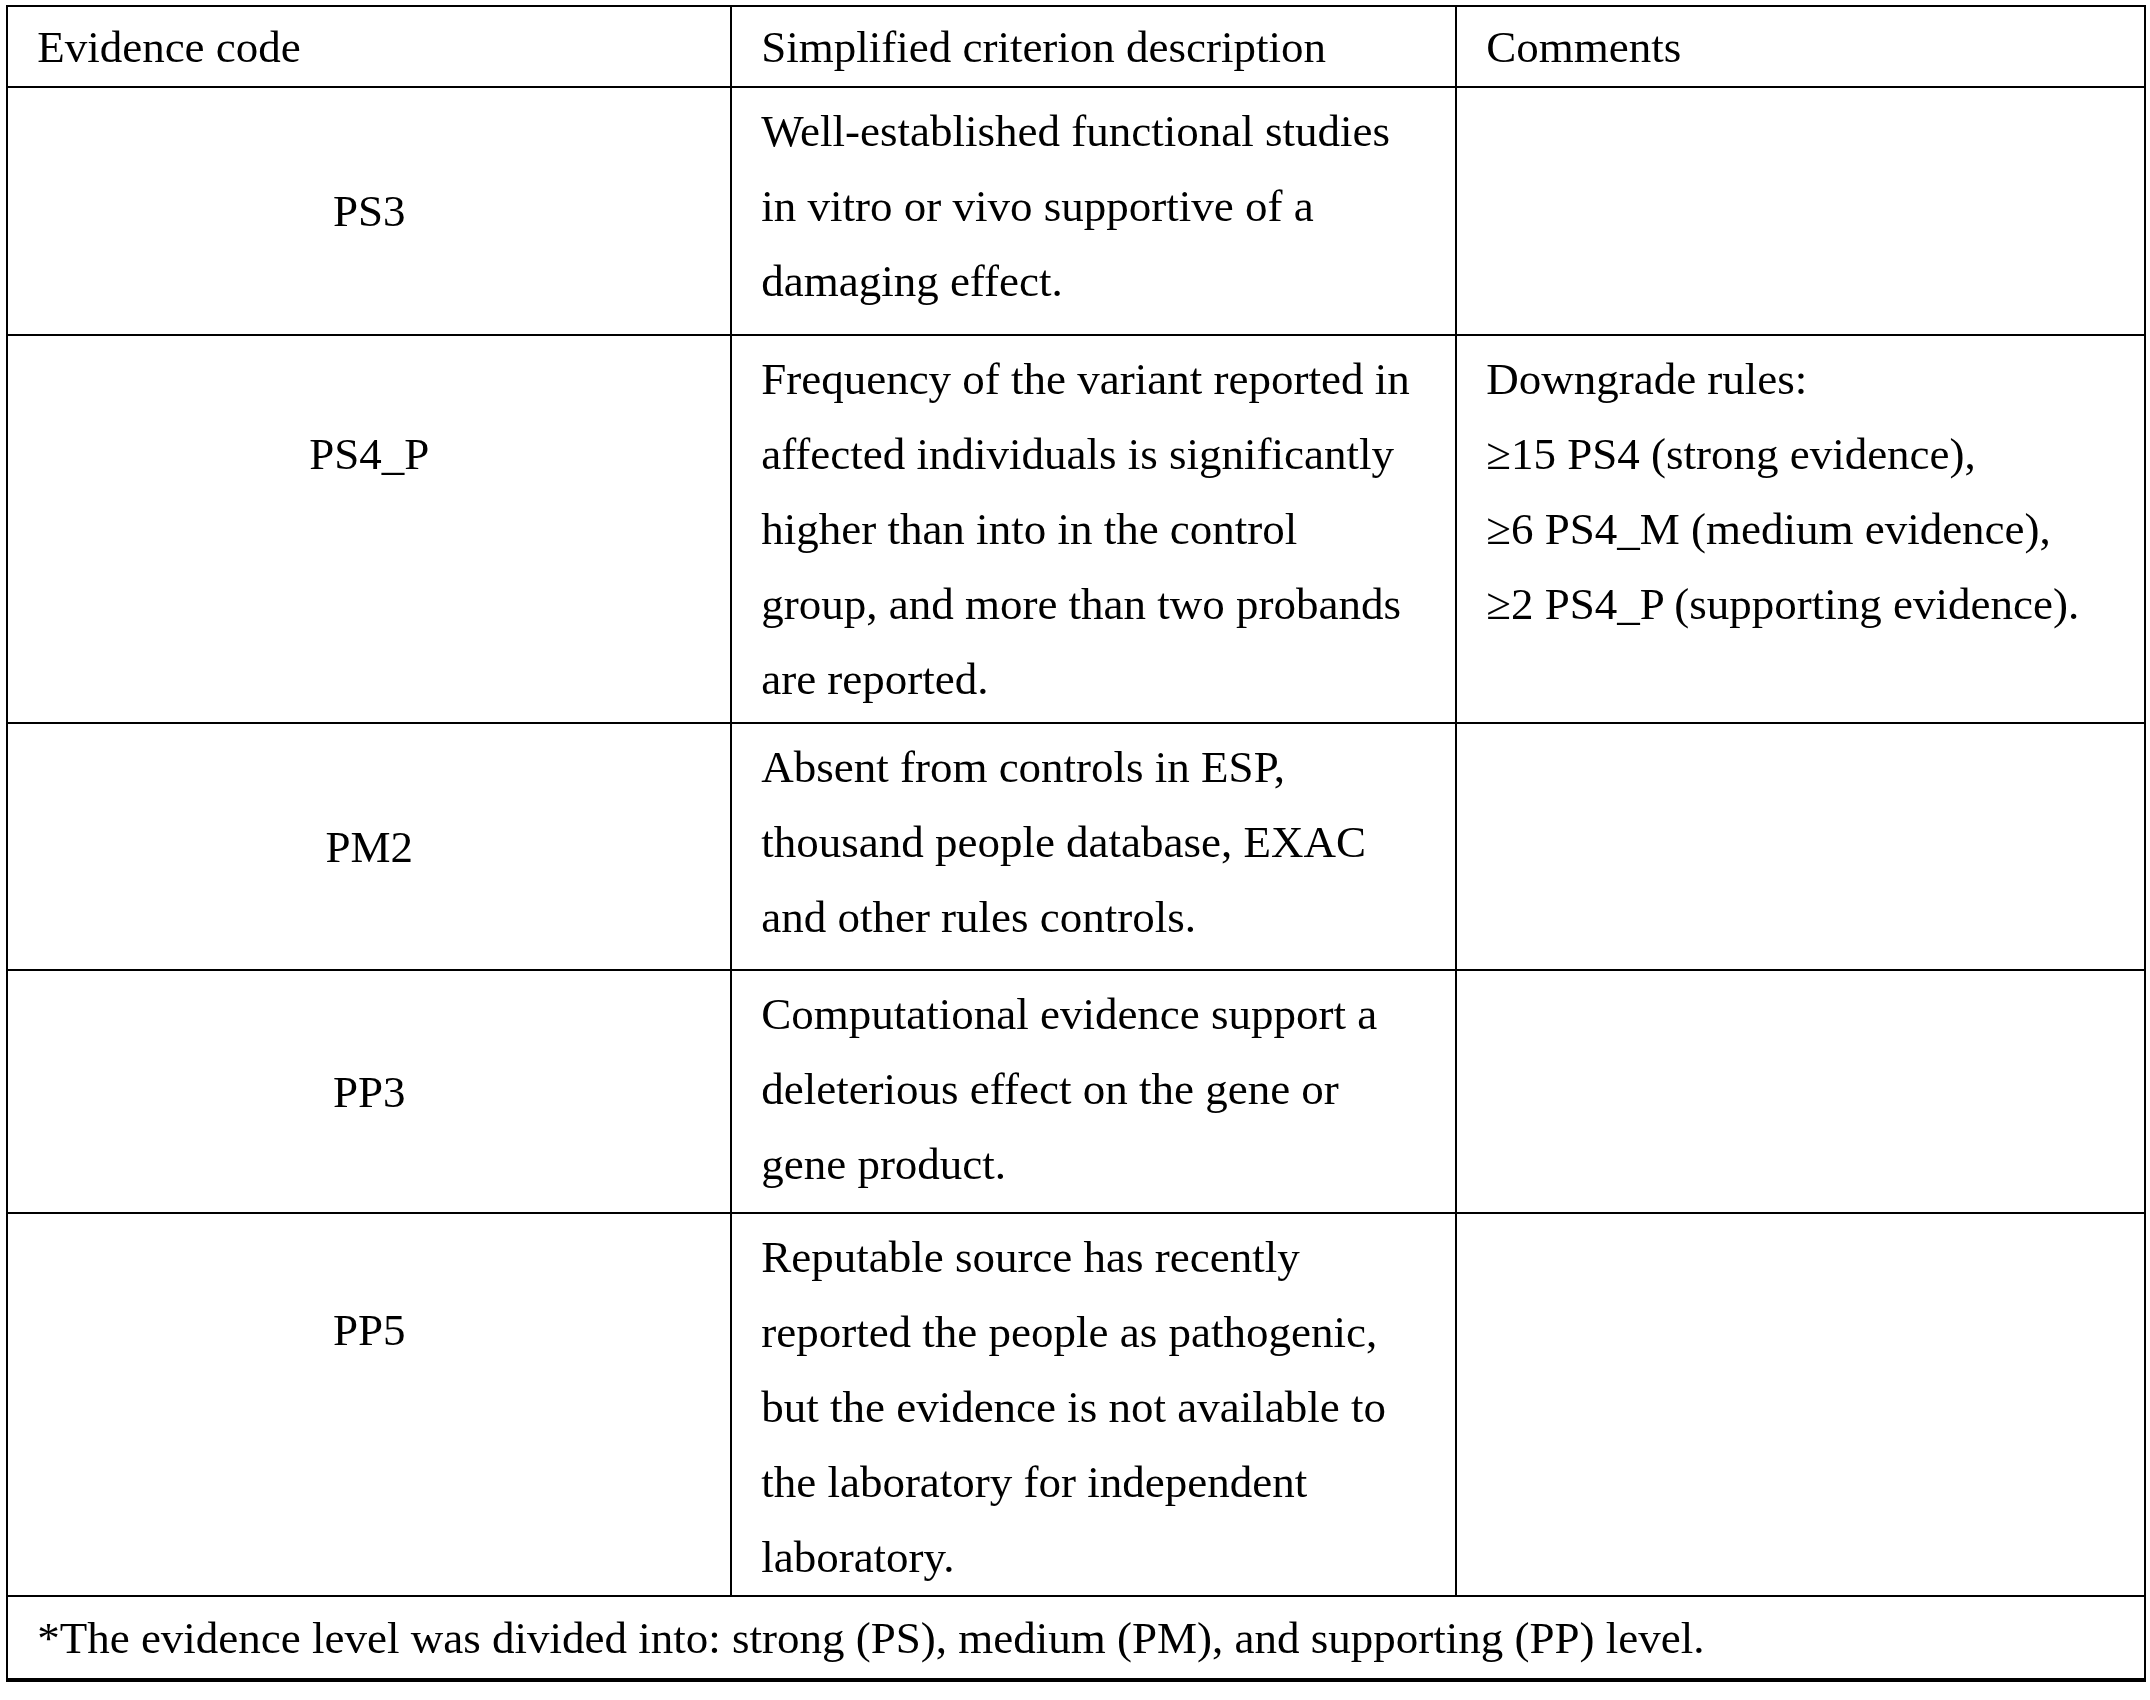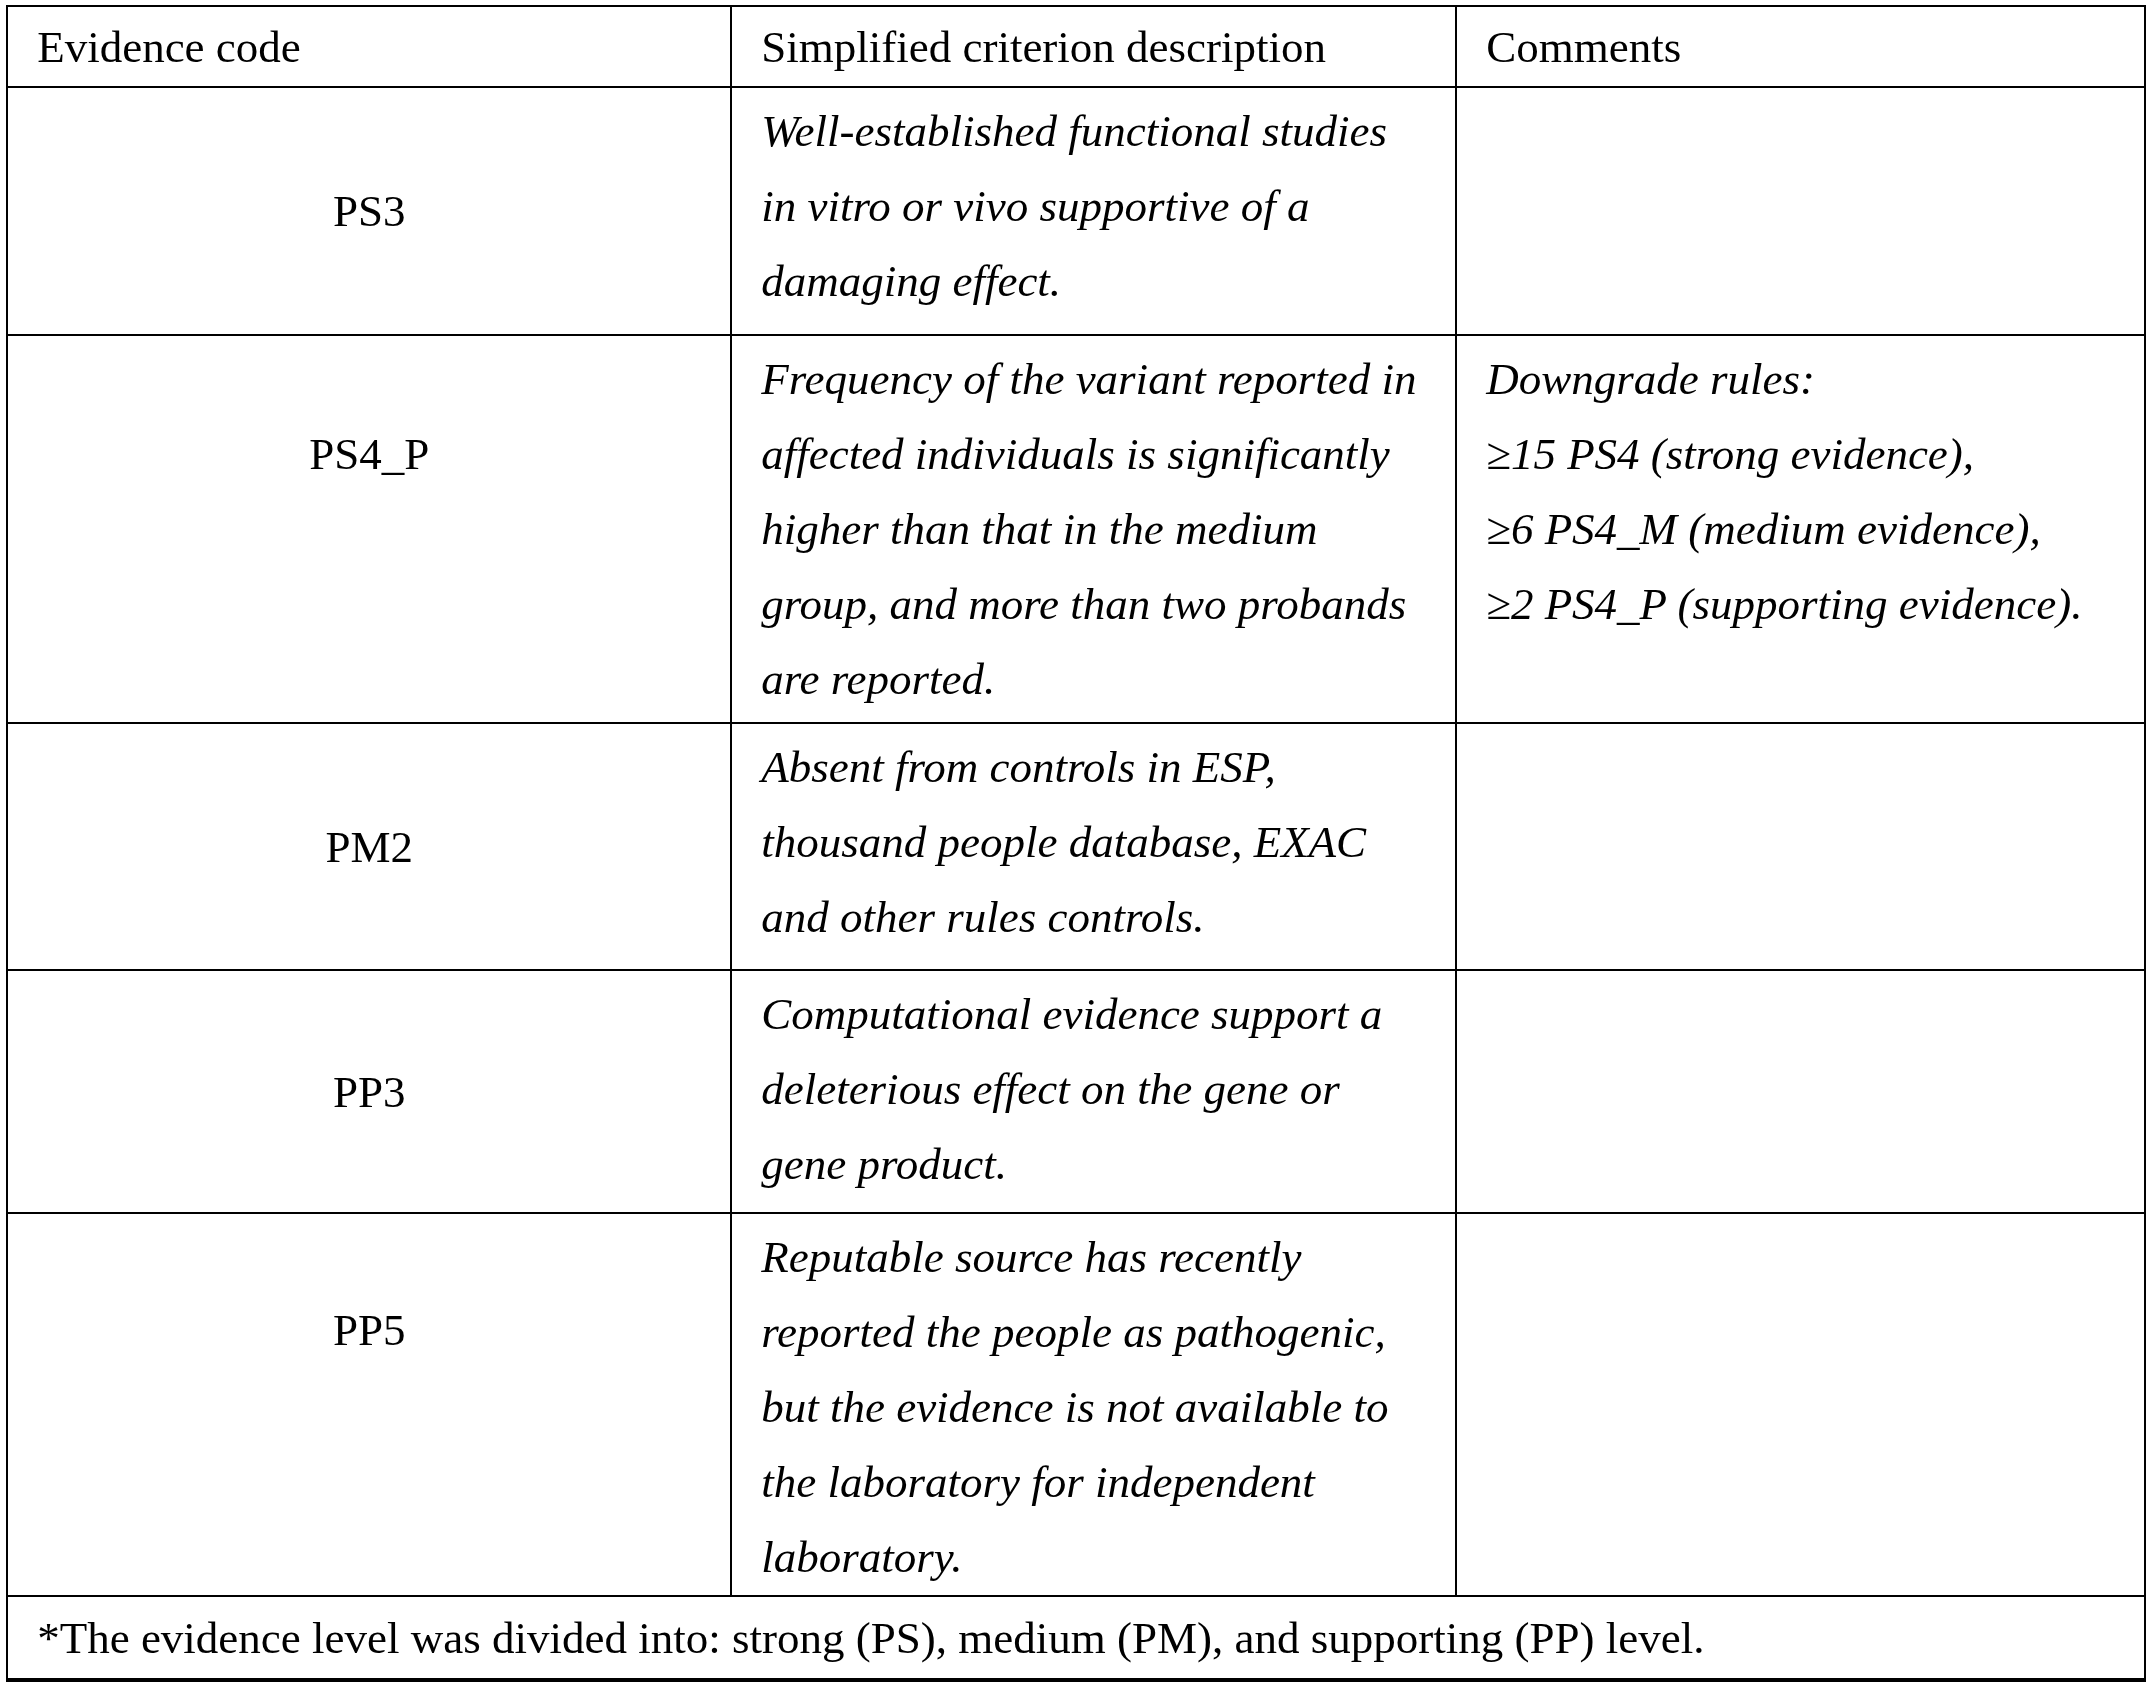--- a/index.html
+++ b/index.html
@@ -52,21 +52,20 @@
   td.code .code-label {
     display: inline-block;
     position: relative;
   }
   td.code .shift-up {
     top: -75px;
   }
   td.desc, td.comm {
     padding: 6.2px 29px 0 29px;
     line-height: 75px;
-    font-style: italic;
   }
   .tline {
     line-height: 75px;
     white-space: nowrap;
   }
   tr.h-header  { height: 81px; }
   tr.h-ps3     { height: 248px; }
   tr.h-ps4p    { height: 388px; }
   tr.h-pm2     { height: 247px; }
   tr.h-pp3     { height: 243px; }
@@ -103,21 +102,21 @@
           <div class="tline">in vitro or vivo supportive of a</div>
           <div class="tline">damaging effect.</div>
         </td>
       <td class="comm"></td>
     </tr>
     <tr class="h-ps4p">
       <td class="code"><span class="code-label shift-up">PS4_P</span></td>
       <td class="desc">
           <div class="tline">Frequency of the variant reported in</div>
           <div class="tline">affected individuals is significantly</div>
-          <div class="tline">higher than that in the medium</div>
+          <div class="tline">higher than into in the control</div>
           <div class="tline">group, and more than two probands</div>
           <div class="tline">are reported.</div>
         </td>
       <td class="comm">
           <div class="tline">Downgrade rules:</div>
           <div class="tline">≥15 PS4 (strong evidence),</div>
           <div class="tline">≥6 PS4_M (medium evidence),</div>
           <div class="tline">≥2 PS4_P (supporting evidence).</div>
         </td>
     </tr>

